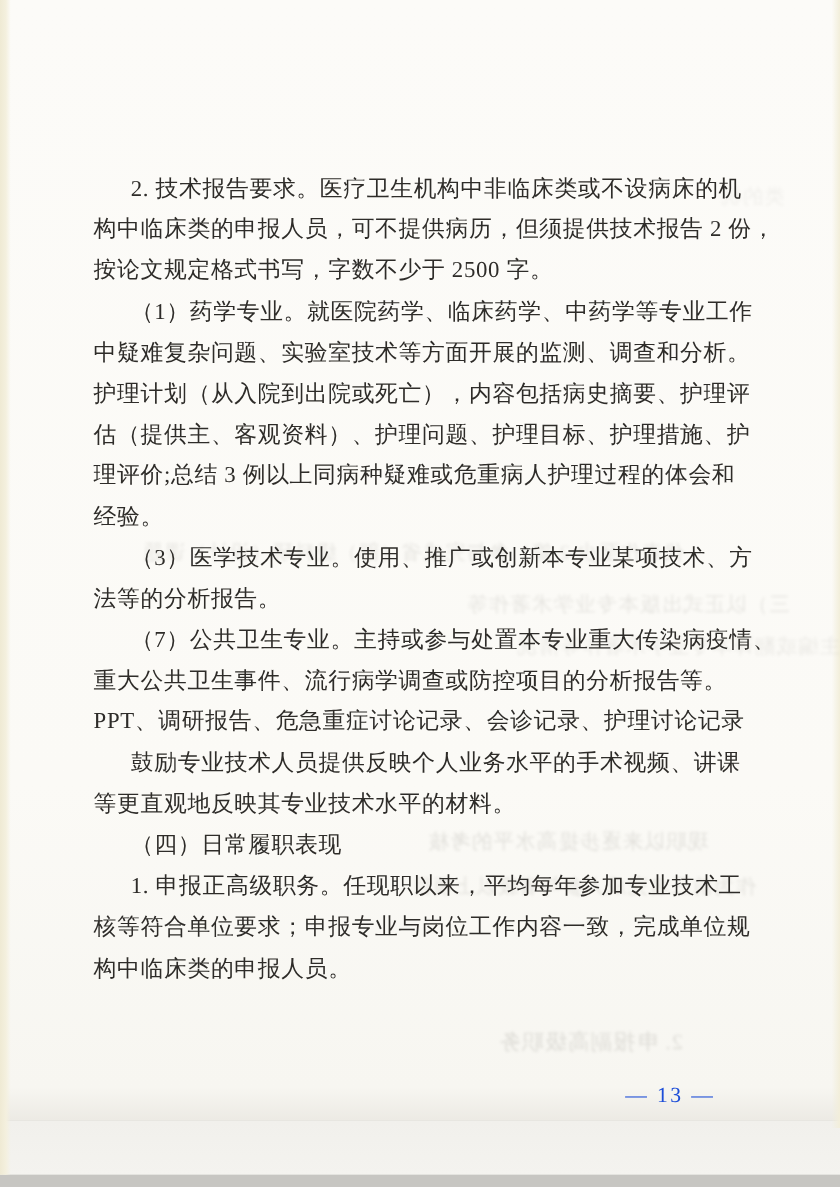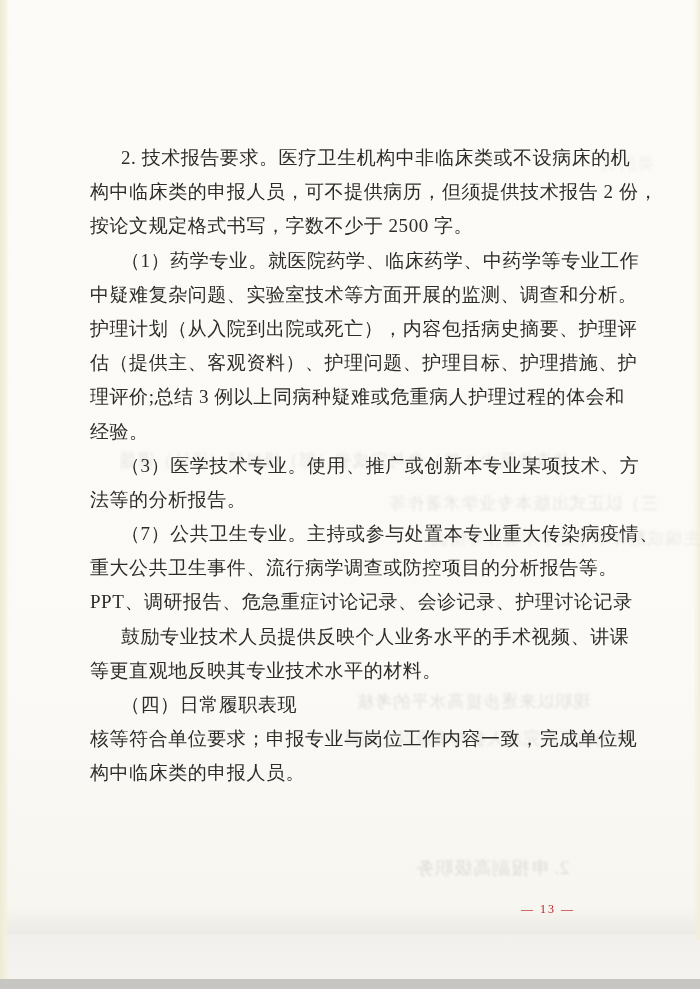--- a/index.html
+++ b/index.html
@@ -22,30 +22,30 @@
   }
   .edge-left{
     position:absolute;left:0;top:0;width:9px;height:979px;
     background:linear-gradient(90deg,#efead4 0%,#f4f0de 55%,rgba(244,240,222,0) 100%);
   }
   .edge-right{
     position:absolute;right:0;top:0;width:7px;height:940px;
     background:linear-gradient(270deg,#f2eeda 0%,rgba(246,242,224,0) 100%);
   }
   .content{
-    position:absolute;left:90px;top:141px;width:556px;
+    position:absolute;left:78px;top:141px;width:556px;
   }
   .line{
     font-size:19px;line-height:34.2px;height:34.2px;
     color:#2e2c29;letter-spacing:0.55px;white-space:nowrap;
   }
   .indent{text-indent:31px;}
   .pageno{
     position:absolute;left:521px;top:902px;
-    font-size:12px;color:#b91c1c;letter-spacing:2px;white-space:nowrap;
+    font-size:18px;color:#1d4ed8;letter-spacing:2px;white-space:nowrap;
   }
   .ghost{
     position:absolute;transform:scaleX(-1);
     color:#7d7a72;opacity:0.16;filter:blur(1.2px);
     font-size:17px;white-space:nowrap;letter-spacing:1px;
     pointer-events:none;
   }
   .g0{left:415px;top:856px;font-size:18px;opacity:0.22;}
   .g1{left:118px;top:449px;}
   .g2{left:388px;top:492px;}
@@ -82,17 +82,18 @@
   <div class="line">理评价;总结 3 例以上同病种疑难或危重病人护理过程的体会和</div>
   <div class="line">经验。</div>
   <div class="line indent">（3）医学技术专业。使用、推广或创新本专业某项技术、方</div>
   <div class="line">法等的分析报告。</div>
   <div class="line indent">（7）公共卫生专业。主持或参与处置本专业重大传染病疫情、</div>
   <div class="line">重大公共卫生事件、流行病学调查或防控项目的分析报告等。</div>
   <div class="line">PPT、调研报告、危急重症讨论记录、会诊记录、护理讨论记录</div>
   <div class="line indent">鼓励专业技术人员提供反映个人业务水平的手术视频、讲课</div>
   <div class="line">等更直观地反映其专业技术水平的材料。</div>
   <div class="line indent">（四）日常履职表现</div>
+  <div class="line indent">1. 申报正高级职务。任现职以来，平均每年参加专业技术工</div>
   <div class="line">核等符合单位要求；申报专业与岗位工作内容一致，完成单位规</div>
   <div class="line">构中临床类的申报人员。</div>
 </div>
 
 <div class="pageno">— 13 —</div>
 
 </body></html>

